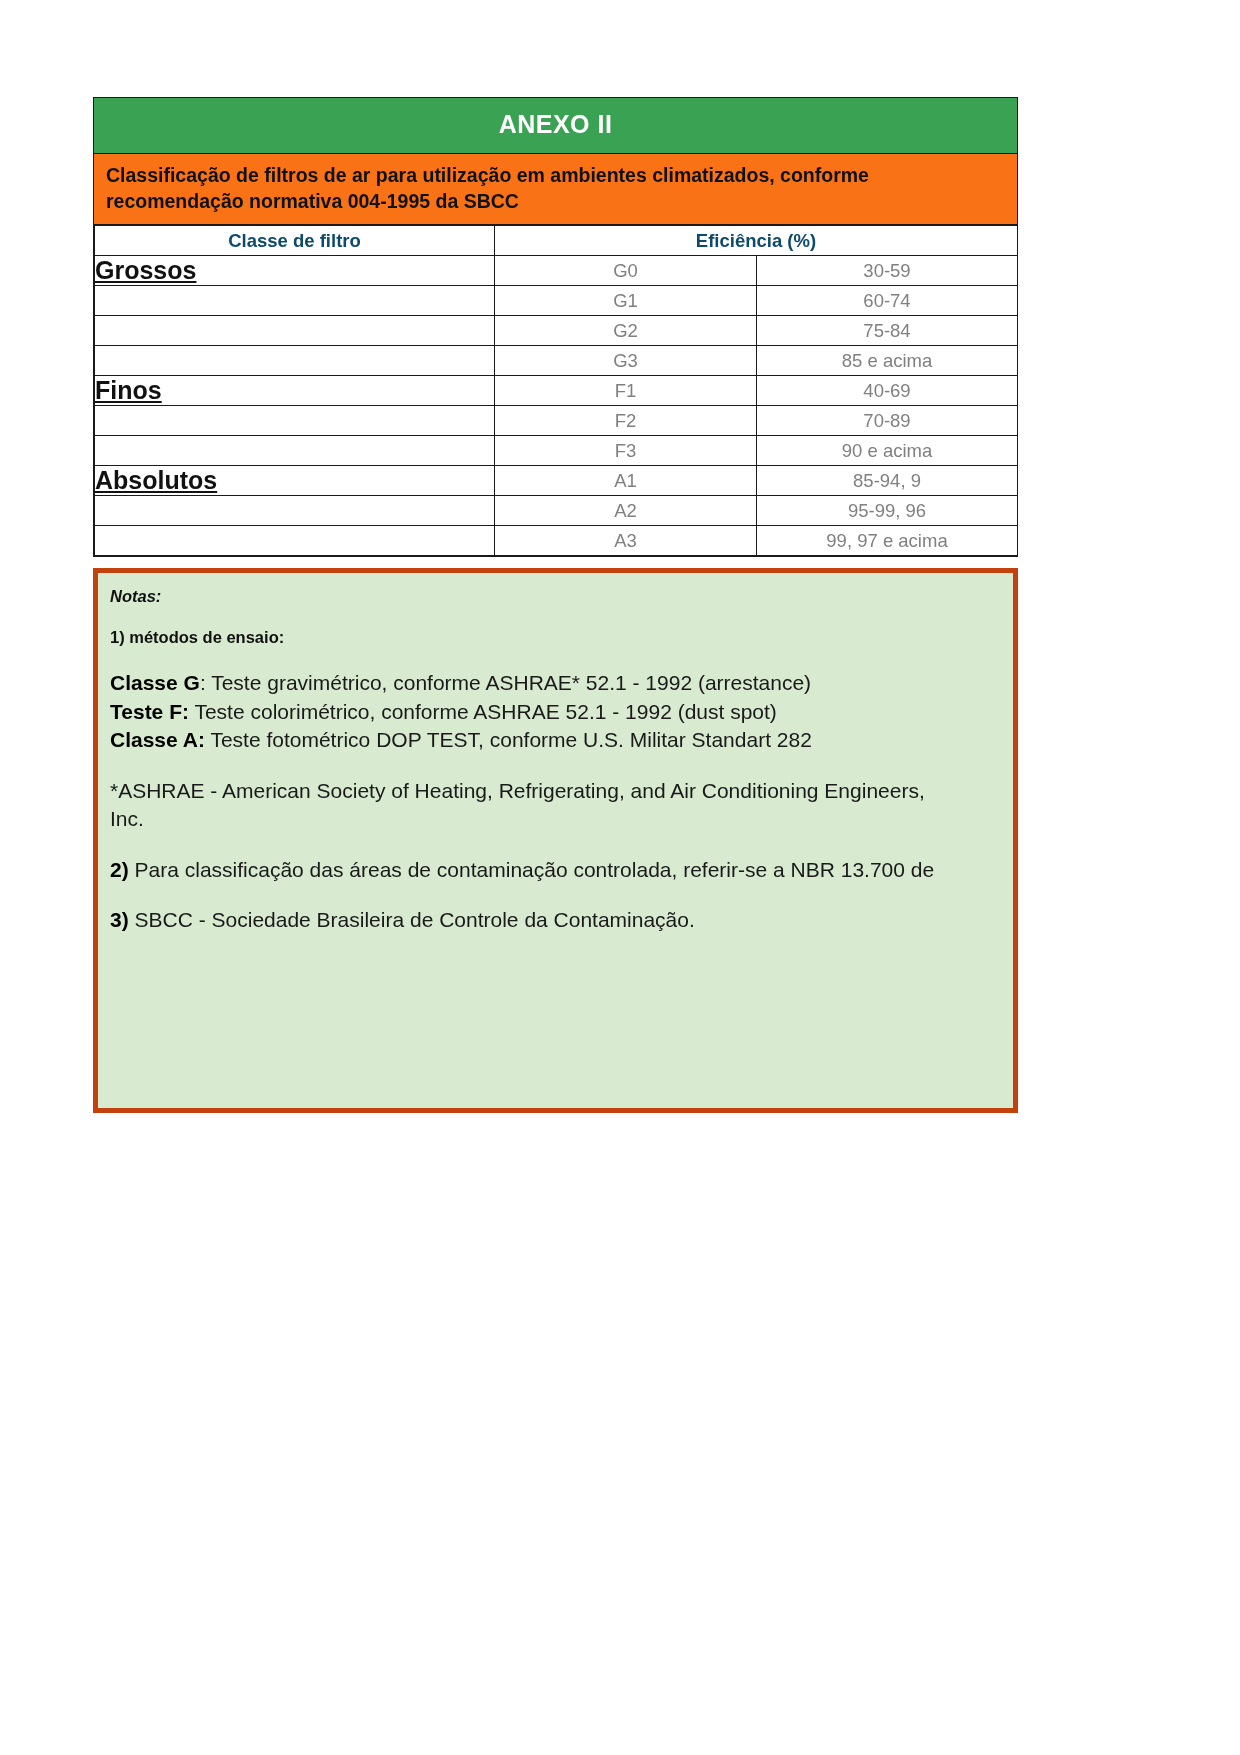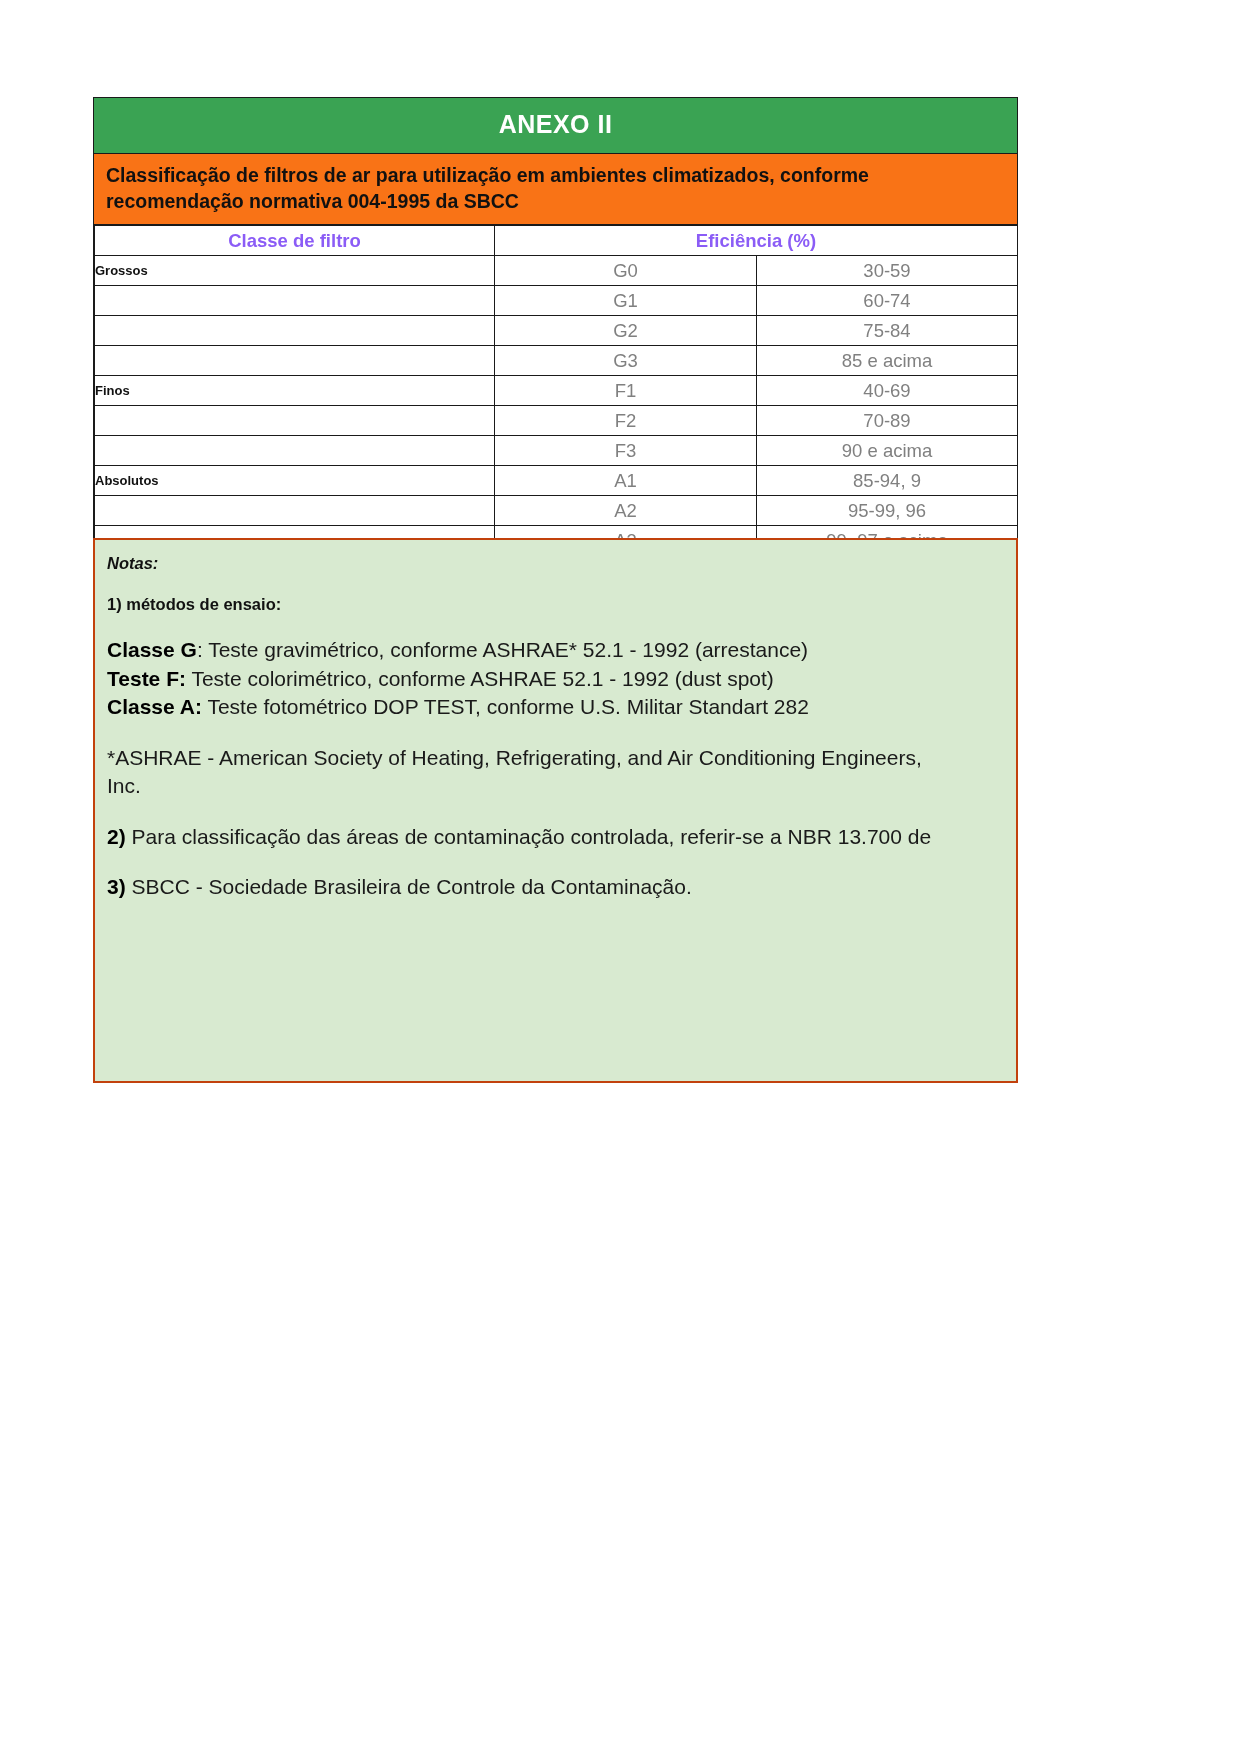--- a/index.html
+++ b/index.html
@@ -65,54 +65,55 @@
   table.annex td, table.annex th {
     border: 1px solid #1a1a1a;
     padding: 0;
     margin: 0;
   }
   table.annex th {
     font-size: 18.5px;
     font-weight: bold;
     text-align: center;
     height: 29px;
-    color: #8b5cf6;
+    color: #0c4a6e;
   }
   .col-class  { width: 400px; }
   .col-code   { width: 262px; }
   .col-eff    { width: 261px; }
 
   .cell-group {
-    font-size: 13px;
+    font-size: 25px;
     font-weight: bold;
     color: #111111;
     text-align: left;
     padding-left: 8px;
     height: 29px;
     line-height: 29px;
     white-space: nowrap;
+    text-decoration: underline;
   }
   .cell-code, .cell-eff {
     font-size: 18.5px;
     color: #808080;
     text-align: center;
     height: 29px;
     line-height: 29px;
     white-space: nowrap;
   }
 
   
   .notes-box {
     position: absolute;
     left: 93px;
-    top: 538px;
+    top: 568px;
     width: 925px;
     height: 545px;
     background: #d8ead0;
-    border: 2px solid #c2410c;
+    border: 5px solid #c2410c;
     box-sizing: border-box;
     padding: 14px 12px 12px 12px;
   }
 
   .notes-heading {
     font-size: 16.5px;
     font-weight: bold;
     font-style: italic;
     color: #111111;
     margin: 0 0 22px 0;

